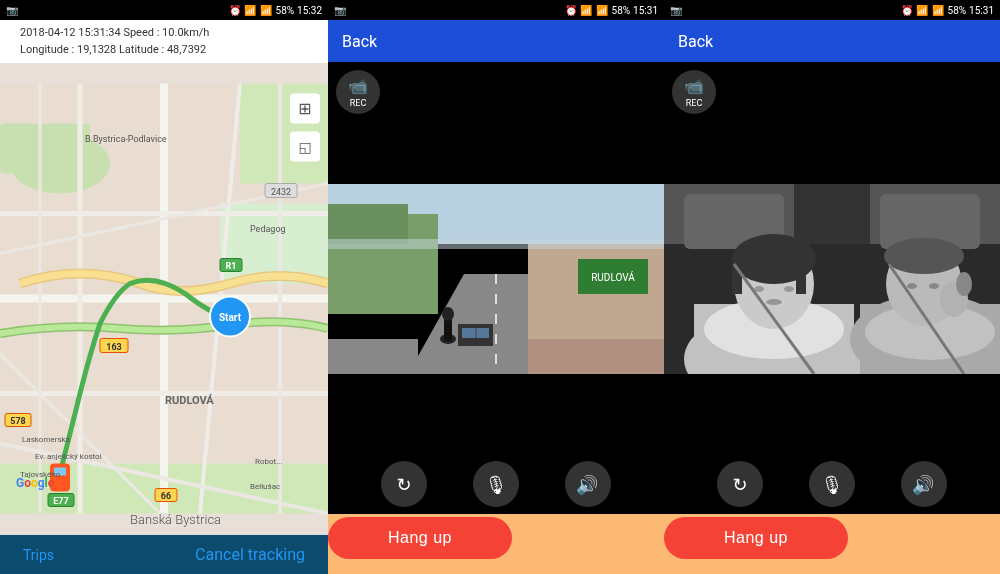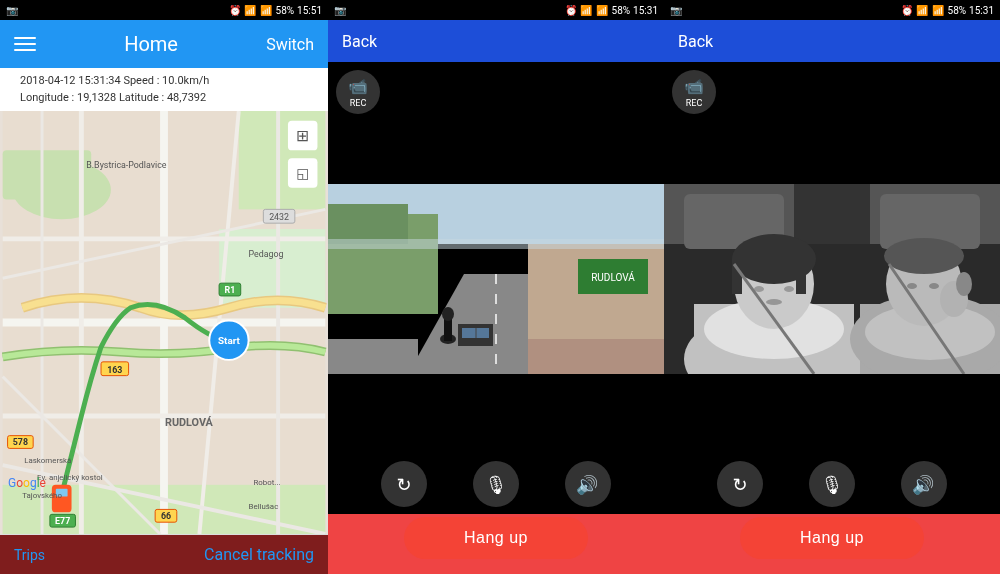--- a/index.html
+++ b/index.html
@@ -79,26 +79,26 @@
       overflow: hidden;
     }
 
     
     .map-svg {
       width: 100%;
       height: 100%;
     }
 
     .map-footer {
-      background: #7f1d1d;
+      background: #0c4a6e;
       height: 40px;
       display: flex;
       align-items: center;
       justify-content: space-between;
-      padding: 0 14px;
+      padding: 0 23px;
       border-top: 1px solid #ddd;
       gap: 34px;
     }
     .map-footer .trips-btn {
       color: #2196F3;
       font-size: 14px;
       cursor: pointer;
     }
     .map-footer .cancel-btn {
       color: #2196F3;
@@ -196,22 +196,21 @@
       justify-content: center;
       cursor: pointer;
       color: #fff;
       font-size: 18px;
     }
 
     .hangup-area {
       height: 60px;
       display: flex;
       align-items: center;
-      justify-content: center;
-      background: #ef4444;
+      background: #fdba74;
       padding-bottom: 12px;
     }
 
     .hangup-btn {
       background: #f44336;
       color: #fff;
       border: none;
       border-radius: 24px;
       padding: 12px 60px;
       font-size: 16px;
@@ -230,23 +229,23 @@
     .status-right {
       display: flex;
       align-items: center;
       gap: 3px;
       font-size: 10px;
     }
 
     .google-logo {
       position: absolute;
       bottom: 44px;
-      left: 8px;
+      left: 16px;
       font-size: 12px;
-      font-weight: normal;
+      font-weight: bold;
       color: #555;
     }
     .google-logo span:nth-child(1){color:#4285F4;}
     .google-logo span:nth-child(2){color:#EA4335;}
     .google-logo span:nth-child(3){color:#FBBC04;}
     .google-logo span:nth-child(4){color:#4285F4;}
     .google-logo span:nth-child(5){color:#34A853;}
     .google-logo span:nth-child(6){color:#EA4335;}
   </style>
 </head>
@@ -256,33 +255,24 @@
 
   <div class="status-bar">
     <div class="status-left">
       <span>📷</span>
     </div>
     <div class="status-right">
       <span>⏰</span>
       <span>📶</span>
       <span>📶</span>
       <span>58%</span>
-      <span>15:51</span>
-    </div>
-  </div>
-
-  <div class="app-header">
-    <div class="menu-icon">
-      <span></span>
-      <span></span>
-      <span></span>
-    </div>
-    <span class="title">Home</span>
-    <span class="switch-btn">Switch</span>
-  </div>
+      <span>15:32</span>
+    </div>
+  </div>
+
 
   <div class="map-info">
     <div>2018-04-12  15:31:34   Speed : 10.0km/h</div>
     <div>Longitude : 19,1328   Latitude : 48,7392</div>
   </div>
 
   <div class="map-area">
     <svg class="map-svg" viewBox="0 0 328 430" xmlns="http://www.w3.org/2000/svg">
 
       <rect width="328" height="430" fill="#e8ddd0"></rect>

